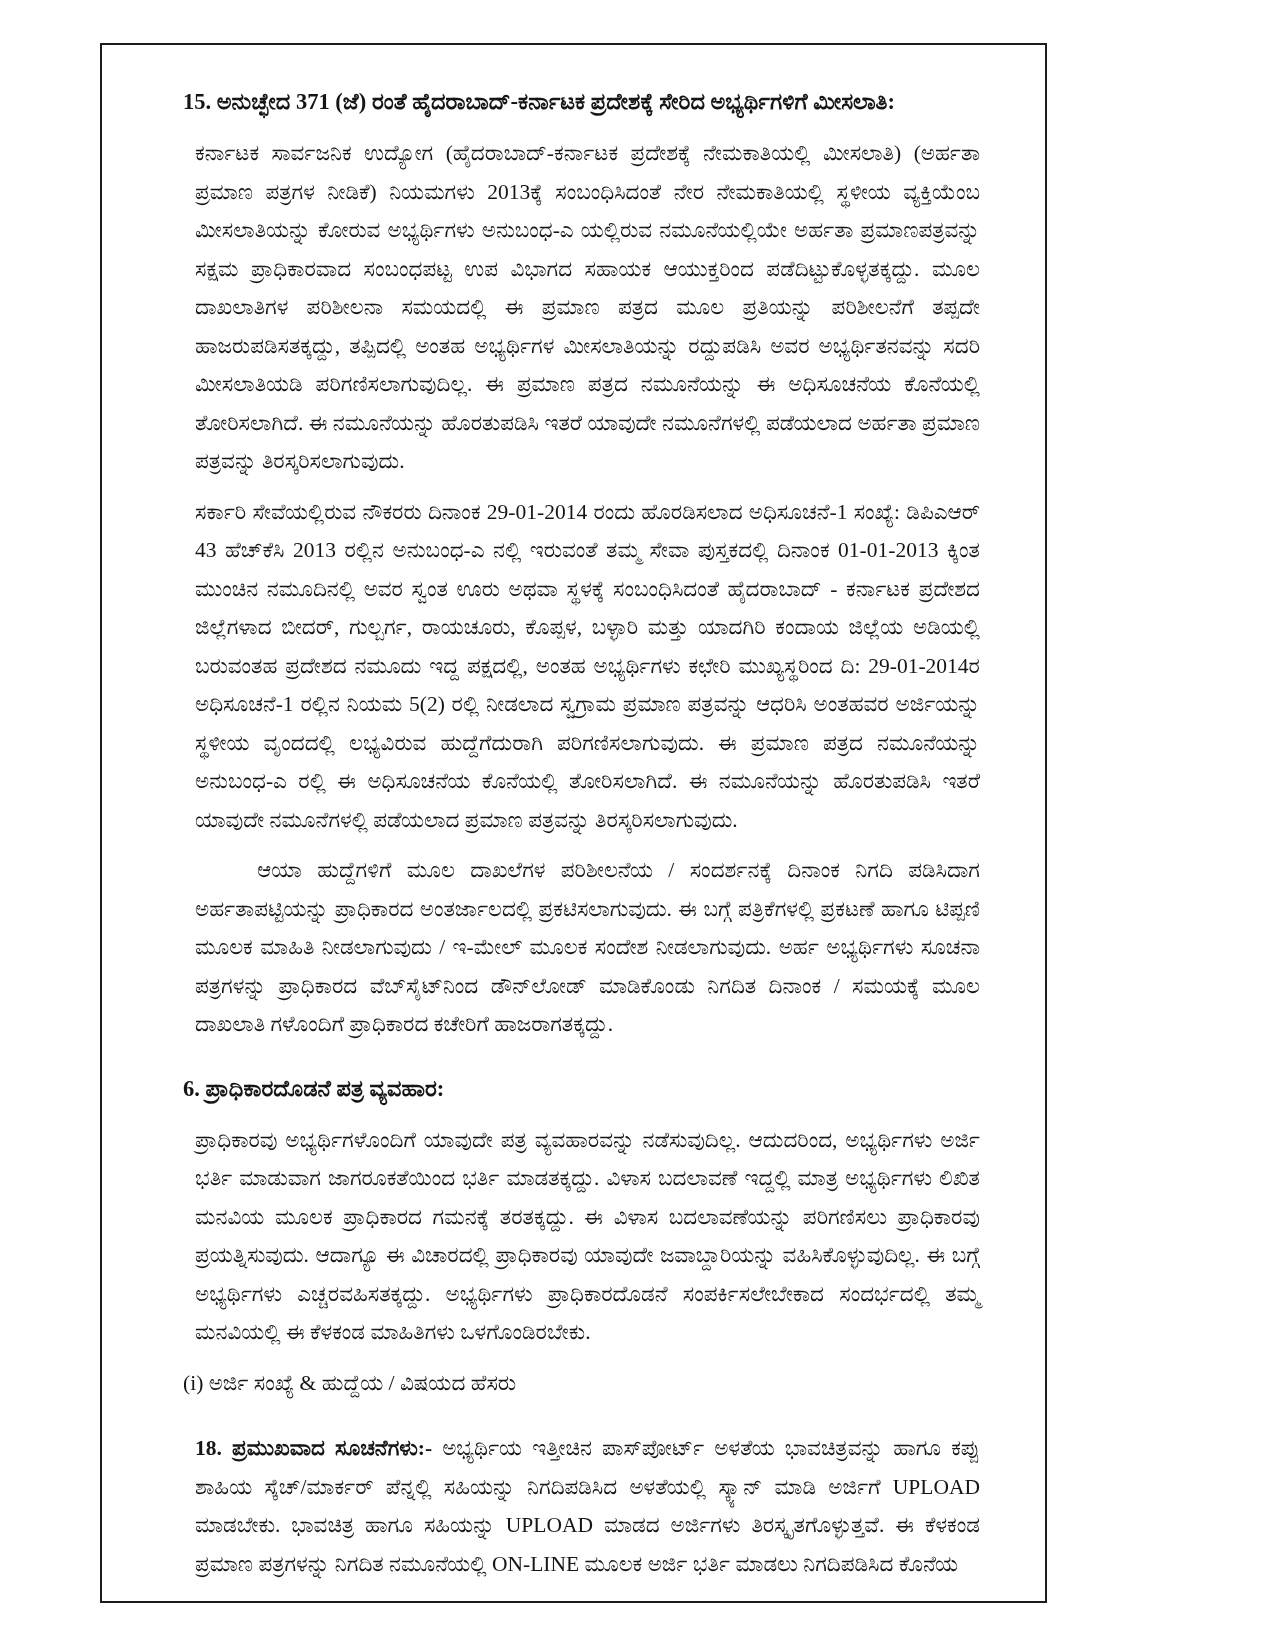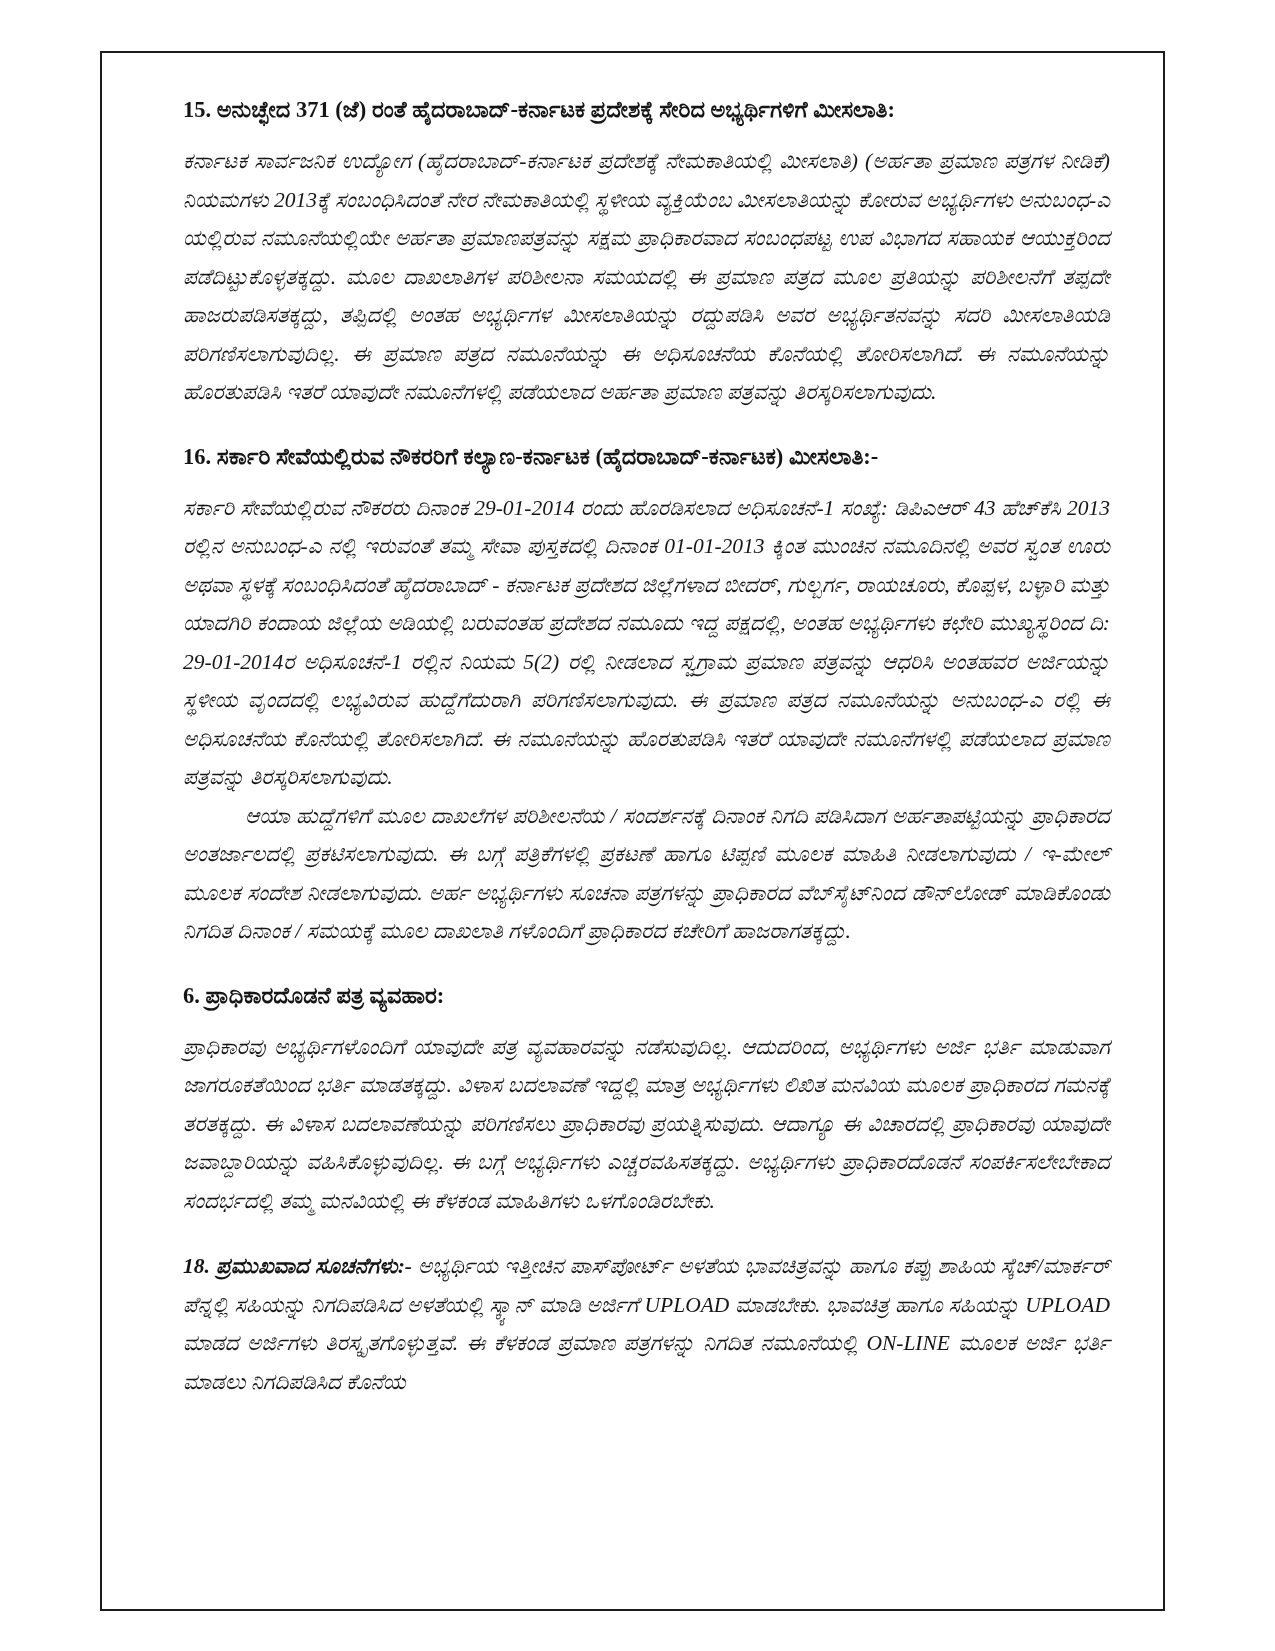--- a/index.html
+++ b/index.html
@@ -11,69 +11,69 @@
   body {
     width: 1275px;
     height: 1651px;
     position: relative;
     font-family: "Liberation Serif", "DejaVu Serif", serif;
     color: #151515;
   }
   .page-frame {
     position: absolute;
     left: 100px;
-    top: 51px;
-    width: 1065px;
+    top: 43px;
+    width: 947px;
     height: 1560px;
     border: 2px solid #1c1c1c;
     background: #ffffff;
     overflow: hidden;
   }
   .content {
     padding: 40px 53px 0 81px;
     font-size: 21.5px;
     line-height: 38.5px;
     text-align: justify;
   }
   .sec-heading {
     font-size: 22.5px;
     font-weight: bold;
     text-align: left;
     margin: 28px 0 15px 0;
     line-height: 34px;
   }
   .sec-heading.first { margin-top: 0; }
-  .para { margin: 0; font-style: italic; }
+  .para { margin: 12px; }
   .para.indent-first { text-indent: 62px; }
   .list-item {
     margin: 5px 0 0 0;
     text-align: left;
   }
   .para.sec18 { margin-top: 27px; }
   .bold-lead { font-weight: bold; }
 </style>
 </head>
 <body>
 
 <div class="page-frame">
   <div class="content">
 
     <div class="sec-heading first">15. ಅನುಚ್ಛೇದ 371 (ಜೆ) ರಂತೆ ಹೈದರಾಬಾದ್-ಕರ್ನಾಟಕ ಪ್ರದೇಶಕ್ಕೆ ಸೇರಿದ ಅಭ್ಯರ್ಥಿಗಳಿಗೆ ಮೀಸಲಾತಿ:</div>
 
     <p class="para">ಕರ್ನಾಟಕ ಸಾರ್ವಜನಿಕ ಉದ್ಯೋಗ (ಹೈದರಾಬಾದ್-ಕರ್ನಾಟಕ ಪ್ರದೇಶಕ್ಕೆ ನೇಮಕಾತಿಯಲ್ಲಿ ಮೀಸಲಾತಿ) (ಅರ್ಹತಾ ಪ್ರಮಾಣ ಪತ್ರಗಳ ನೀಡಿಕೆ) ನಿಯಮಗಳು 2013ಕ್ಕೆ ಸಂಬಂಧಿಸಿದಂತೆ ನೇರ ನೇಮಕಾತಿಯಲ್ಲಿ ಸ್ಥಳೀಯ ವ್ಯಕ್ತಿಯೆಂಬ ಮೀಸಲಾತಿಯನ್ನು ಕೋರುವ ಅಭ್ಯರ್ಥಿಗಳು ಅನುಬಂಧ-ಎ ಯಲ್ಲಿರುವ ನಮೂನೆಯಲ್ಲಿಯೇ ಅರ್ಹತಾ ಪ್ರಮಾಣಪತ್ರವನ್ನು ಸಕ್ಷಮ ಪ್ರಾಧಿಕಾರವಾದ ಸಂಬಂಧಪಟ್ಟ ಉಪ ವಿಭಾಗದ ಸಹಾಯಕ ಆಯುಕ್ತರಿಂದ ಪಡೆದಿಟ್ಟುಕೊಳ್ಳತಕ್ಕದ್ದು. ಮೂಲ ದಾಖಲಾತಿಗಳ ಪರಿಶೀಲನಾ ಸಮಯದಲ್ಲಿ ಈ ಪ್ರಮಾಣ ಪತ್ರದ ಮೂಲ ಪ್ರತಿಯನ್ನು ಪರಿಶೀಲನೆಗೆ ತಪ್ಪದೇ ಹಾಜರುಪಡಿಸತಕ್ಕದ್ದು, ತಪ್ಪಿದಲ್ಲಿ ಅಂತಹ ಅಭ್ಯರ್ಥಿಗಳ ಮೀಸಲಾತಿಯನ್ನು ರದ್ದುಪಡಿಸಿ ಅವರ ಅಭ್ಯರ್ಥಿತನವನ್ನು ಸದರಿ ಮೀಸಲಾತಿಯಡಿ ಪರಿಗಣಿಸಲಾಗುವುದಿಲ್ಲ. ಈ ಪ್ರಮಾಣ ಪತ್ರದ ನಮೂನೆಯನ್ನು ಈ ಅಧಿಸೂಚನೆಯ ಕೊನೆಯಲ್ಲಿ ತೋರಿಸಲಾಗಿದೆ. ಈ ನಮೂನೆಯನ್ನು ಹೊರತುಪಡಿಸಿ ಇತರೆ ಯಾವುದೇ ನಮೂನೆಗಳಲ್ಲಿ ಪಡೆಯಲಾದ ಅರ್ಹತಾ ಪ್ರಮಾಣ ಪತ್ರವನ್ನು ತಿರಸ್ಕರಿಸಲಾಗುವುದು.</p>
 
-    <div class="sec-heading">16. ಸರ್ಕಾರಿ ಸೇವೆಯಲ್ಲಿರುವ ನೌಕರರಿಗೆ ಕಲ್ಯಾಣ-ಕರ್ನಾಟಕ (ಹೈದರಾಬಾದ್-ಕರ್ನಾಟಕ) ಮೀಸಲಾತಿ:-</div>
 
     <p class="para">ಸರ್ಕಾರಿ ಸೇವೆಯಲ್ಲಿರುವ ನೌಕರರು ದಿನಾಂಕ 29-01-2014 ರಂದು ಹೊರಡಿಸಲಾದ ಅಧಿಸೂಚನೆ-1 ಸಂಖ್ಯೆ: ಡಿಪಿಎಆರ್ 43 ಹೆಚ್‌ಕೆಸಿ 2013 ರಲ್ಲಿನ ಅನುಬಂಧ-ಎ ನಲ್ಲಿ ಇರುವಂತೆ ತಮ್ಮ ಸೇವಾ ಪುಸ್ತಕದಲ್ಲಿ ದಿನಾಂಕ 01-01-2013 ಕ್ಕಿಂತ ಮುಂಚಿನ ನಮೂದಿನಲ್ಲಿ ಅವರ ಸ್ವಂತ ಊರು ಅಥವಾ ಸ್ಥಳಕ್ಕೆ ಸಂಬಂಧಿಸಿದಂತೆ ಹೈದರಾಬಾದ್ - ಕರ್ನಾಟಕ ಪ್ರದೇಶದ ಜಿಲ್ಲೆಗಳಾದ ಬೀದರ್, ಗುಲ್ಬರ್ಗ, ರಾಯಚೂರು, ಕೊಪ್ಪಳ, ಬಳ್ಳಾರಿ ಮತ್ತು ಯಾದಗಿರಿ ಕಂದಾಯ ಜಿಲ್ಲೆಯ ಅಡಿಯಲ್ಲಿ ಬರುವಂತಹ ಪ್ರದೇಶದ ನಮೂದು ಇದ್ದ ಪಕ್ಷದಲ್ಲಿ, ಅಂತಹ ಅಭ್ಯರ್ಥಿಗಳು ಕಛೇರಿ ಮುಖ್ಯಸ್ಥರಿಂದ ದಿ: 29-01-2014ರ ಅಧಿಸೂಚನೆ-1 ರಲ್ಲಿನ ನಿಯಮ 5(2) ರಲ್ಲಿ ನೀಡಲಾದ ಸ್ವಗ್ರಾಮ ಪ್ರಮಾಣ ಪತ್ರವನ್ನು ಆಧರಿಸಿ ಅಂತಹವರ ಅರ್ಜಿಯನ್ನು ಸ್ಥಳೀಯ ವೃಂದದಲ್ಲಿ ಲಭ್ಯವಿರುವ ಹುದ್ದೆಗೆದುರಾಗಿ ಪರಿಗಣಿಸಲಾಗುವುದು. ಈ ಪ್ರಮಾಣ ಪತ್ರದ ನಮೂನೆಯನ್ನು ಅನುಬಂಧ-ಎ ರಲ್ಲಿ ಈ ಅಧಿಸೂಚನೆಯ ಕೊನೆಯಲ್ಲಿ ತೋರಿಸಲಾಗಿದೆ. ಈ ನಮೂನೆಯನ್ನು ಹೊರತುಪಡಿಸಿ ಇತರೆ ಯಾವುದೇ ನಮೂನೆಗಳಲ್ಲಿ ಪಡೆಯಲಾದ ಪ್ರಮಾಣ ಪತ್ರವನ್ನು ತಿರಸ್ಕರಿಸಲಾಗುವುದು.</p>
 
     <p class="para indent-first">ಆಯಾ ಹುದ್ದೆಗಳಿಗೆ ಮೂಲ ದಾಖಲೆಗಳ ಪರಿಶೀಲನೆಯ / ಸಂದರ್ಶನಕ್ಕೆ ದಿನಾಂಕ ನಿಗದಿ ಪಡಿಸಿದಾಗ ಅರ್ಹತಾಪಟ್ಟಿಯನ್ನು ಪ್ರಾಧಿಕಾರದ ಅಂತರ್ಜಾಲದಲ್ಲಿ ಪ್ರಕಟಿಸಲಾಗುವುದು. ಈ ಬಗ್ಗೆ ಪತ್ರಿಕೆಗಳಲ್ಲಿ ಪ್ರಕಟಣೆ ಹಾಗೂ ಟಿಪ್ಪಣಿ ಮೂಲಕ ಮಾಹಿತಿ ನೀಡಲಾಗುವುದು / ಇ-ಮೇಲ್ ಮೂಲಕ ಸಂದೇಶ ನೀಡಲಾಗುವುದು. ಅರ್ಹ ಅಭ್ಯರ್ಥಿಗಳು ಸೂಚನಾ ಪತ್ರಗಳನ್ನು ಪ್ರಾಧಿಕಾರದ ವೆಬ್‌ಸೈಟ್‌ನಿಂದ ಡೌನ್‌ಲೋಡ್ ಮಾಡಿಕೊಂಡು ನಿಗದಿತ ದಿನಾಂಕ / ಸಮಯಕ್ಕೆ ಮೂಲ ದಾಖಲಾತಿ ಗಳೊಂದಿಗೆ ಪ್ರಾಧಿಕಾರದ ಕಚೇರಿಗೆ ಹಾಜರಾಗತಕ್ಕದ್ದು.</p>
 
     <div class="sec-heading">6. ಪ್ರಾಧಿಕಾರದೊಡನೆ ಪತ್ರ ವ್ಯವಹಾರ:</div>
 
     <p class="para">ಪ್ರಾಧಿಕಾರವು ಅಭ್ಯರ್ಥಿಗಳೊಂದಿಗೆ ಯಾವುದೇ ಪತ್ರ ವ್ಯವಹಾರವನ್ನು ನಡೆಸುವುದಿಲ್ಲ. ಆದುದರಿಂದ, ಅಭ್ಯರ್ಥಿಗಳು ಅರ್ಜಿ ಭರ್ತಿ ಮಾಡುವಾಗ ಜಾಗರೂಕತೆಯಿಂದ ಭರ್ತಿ ಮಾಡತಕ್ಕದ್ದು. ವಿಳಾಸ ಬದಲಾವಣೆ ಇದ್ದಲ್ಲಿ ಮಾತ್ರ ಅಭ್ಯರ್ಥಿಗಳು ಲಿಖಿತ ಮನವಿಯ ಮೂಲಕ ಪ್ರಾಧಿಕಾರದ ಗಮನಕ್ಕೆ ತರತಕ್ಕದ್ದು. ಈ ವಿಳಾಸ ಬದಲಾವಣೆಯನ್ನು ಪರಿಗಣಿಸಲು ಪ್ರಾಧಿಕಾರವು ಪ್ರಯತ್ನಿಸುವುದು. ಆದಾಗ್ಯೂ ಈ ವಿಚಾರದಲ್ಲಿ ಪ್ರಾಧಿಕಾರವು ಯಾವುದೇ ಜವಾಬ್ದಾರಿಯನ್ನು ವಹಿಸಿಕೊಳ್ಳುವುದಿಲ್ಲ. ಈ ಬಗ್ಗೆ ಅಭ್ಯರ್ಥಿಗಳು ಎಚ್ಚರವಹಿಸತಕ್ಕದ್ದು. ಅಭ್ಯರ್ಥಿಗಳು ಪ್ರಾಧಿಕಾರದೊಡನೆ ಸಂಪರ್ಕಿಸಲೇಬೇಕಾದ ಸಂದರ್ಭದಲ್ಲಿ ತಮ್ಮ ಮನವಿಯಲ್ಲಿ ಈ ಕೆಳಕಂಡ ಮಾಹಿತಿಗಳು ಒಳಗೊಂಡಿರಬೇಕು.</p>
 
+    <p class="list-item">(i) ಅರ್ಜಿ ಸಂಖ್ಯೆ &amp; ಹುದ್ದೆಯ / ವಿಷಯದ ಹೆಸರು</p>
 
 
 
     <p class="para sec18"><span class="bold-lead">18. ಪ್ರಮುಖವಾದ ಸೂಚನೆಗಳು:-</span><span> ಅಭ್ಯರ್ಥಿಯ ಇತ್ತೀಚಿನ ಪಾಸ್‌ಪೋರ್ಟ್ ಅಳತೆಯ ಭಾವಚಿತ್ರವನ್ನು ಹಾಗೂ ಕಪ್ಪು ಶಾಹಿಯ ಸ್ಕೆಚ್/ಮಾರ್ಕರ್ ಪೆನ್ನಲ್ಲಿ ಸಹಿಯನ್ನು ನಿಗದಿಪಡಿಸಿದ ಅಳತೆಯಲ್ಲಿ ಸ್ಕ್ಯಾನ್ ಮಾಡಿ ಅರ್ಜಿಗೆ UPLOAD ಮಾಡಬೇಕು. ಭಾವಚಿತ್ರ ಹಾಗೂ ಸಹಿಯನ್ನು UPLOAD ಮಾಡದ ಅರ್ಜಿಗಳು ತಿರಸ್ಕೃತಗೊಳ್ಳುತ್ತವೆ. ಈ ಕೆಳಕಂಡ ಪ್ರಮಾಣ ಪತ್ರಗಳನ್ನು ನಿಗದಿತ ನಮೂನೆಯಲ್ಲಿ ON-LINE ಮೂಲಕ ಅರ್ಜಿ ಭರ್ತಿ ಮಾಡಲು ನಿಗದಿಪಡಿಸಿದ ಕೊನೆಯ</span></p>
 
   </div>
 </div>
 
 </body></html>

